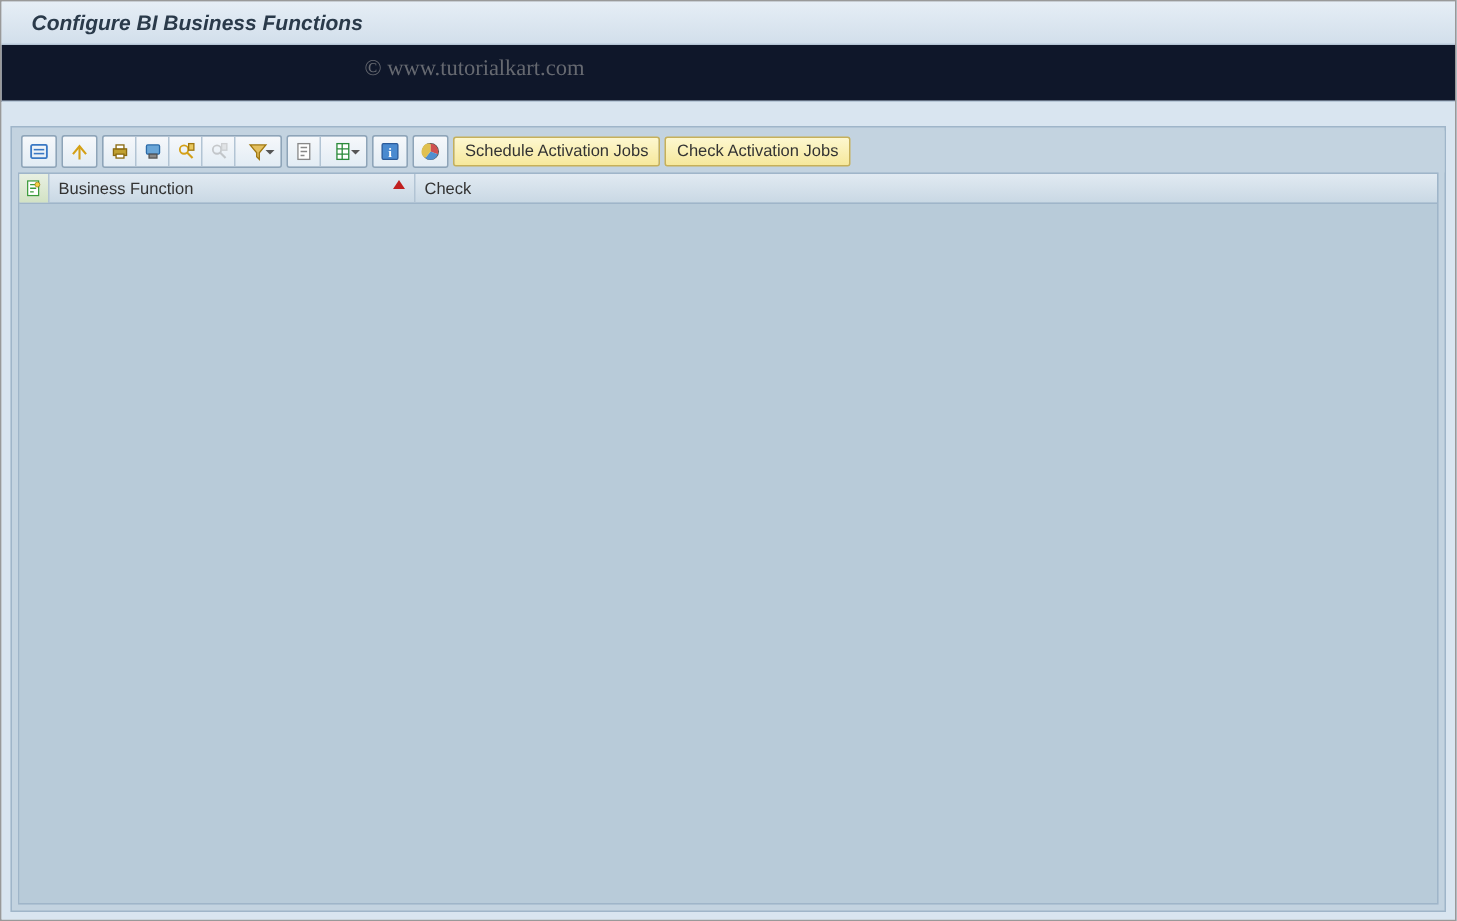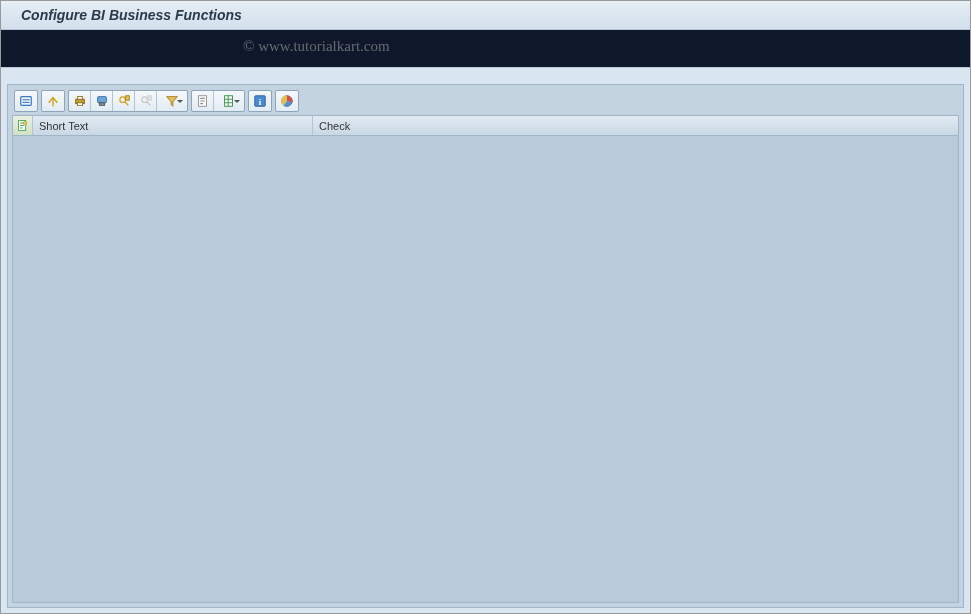--- a/index.html
+++ b/index.html
@@ -256,34 +256,41 @@
         <div class="tb-btn">
           <svg viewBox="0 0 16 16">
               <circle cx="8" cy="8" r="6" fill="#e0e0e0" stroke="#555"></circle>
               <path d="M8 8 L8 2 A6 6 0 0 1 13.5 10 Z" fill="#d05050"></path>
               <path d="M8 8 L13.5 10 A6 6 0 0 1 4 13 Z" fill="#5090d0"></path>
               <path d="M8 8 L4 13 A6 6 0 0 1 8 2 Z" fill="#e0c050"></path>
             </svg>
         </div>
       </div>
 
+      <div class="text-btn">
+        <span>Schedule Activation Jobs</span>
+      </div>
+      <div class="text-btn">
+        <span>Check Activation Jobs</span>
+      </div>
 
     </div>
 
     <div class="table-area">
       <div class="col-headers">
         <div class="hdr-icon-cell">
           <svg viewBox="0 0 16 16">
               <rect x="3" y="2" width="9" height="12" fill="#fff" stroke="#3a9a3a"></rect>
               <path d="M5 5 H10 M5 8 H10 M5 11 H8" stroke="#3a9a3a" stroke-width="1.1"></path>
               <circle cx="11" cy="5" r="2" fill="#f5d040" stroke="#a07810" stroke-width="0.6"></circle>
             </svg>
         </div>
-        <div class="col col-st">
-          <span>Short Text</span>
+        <div class="col col-bf">
+          <span>Business Function</span>
+          <span class="sort-ind"></span>
         </div>
         <div class="col col-ac">
           <span>Check</span>
         </div>
       </div>
       <div class="table-body"></div>
     </div>
 
   </div>
 </div>

